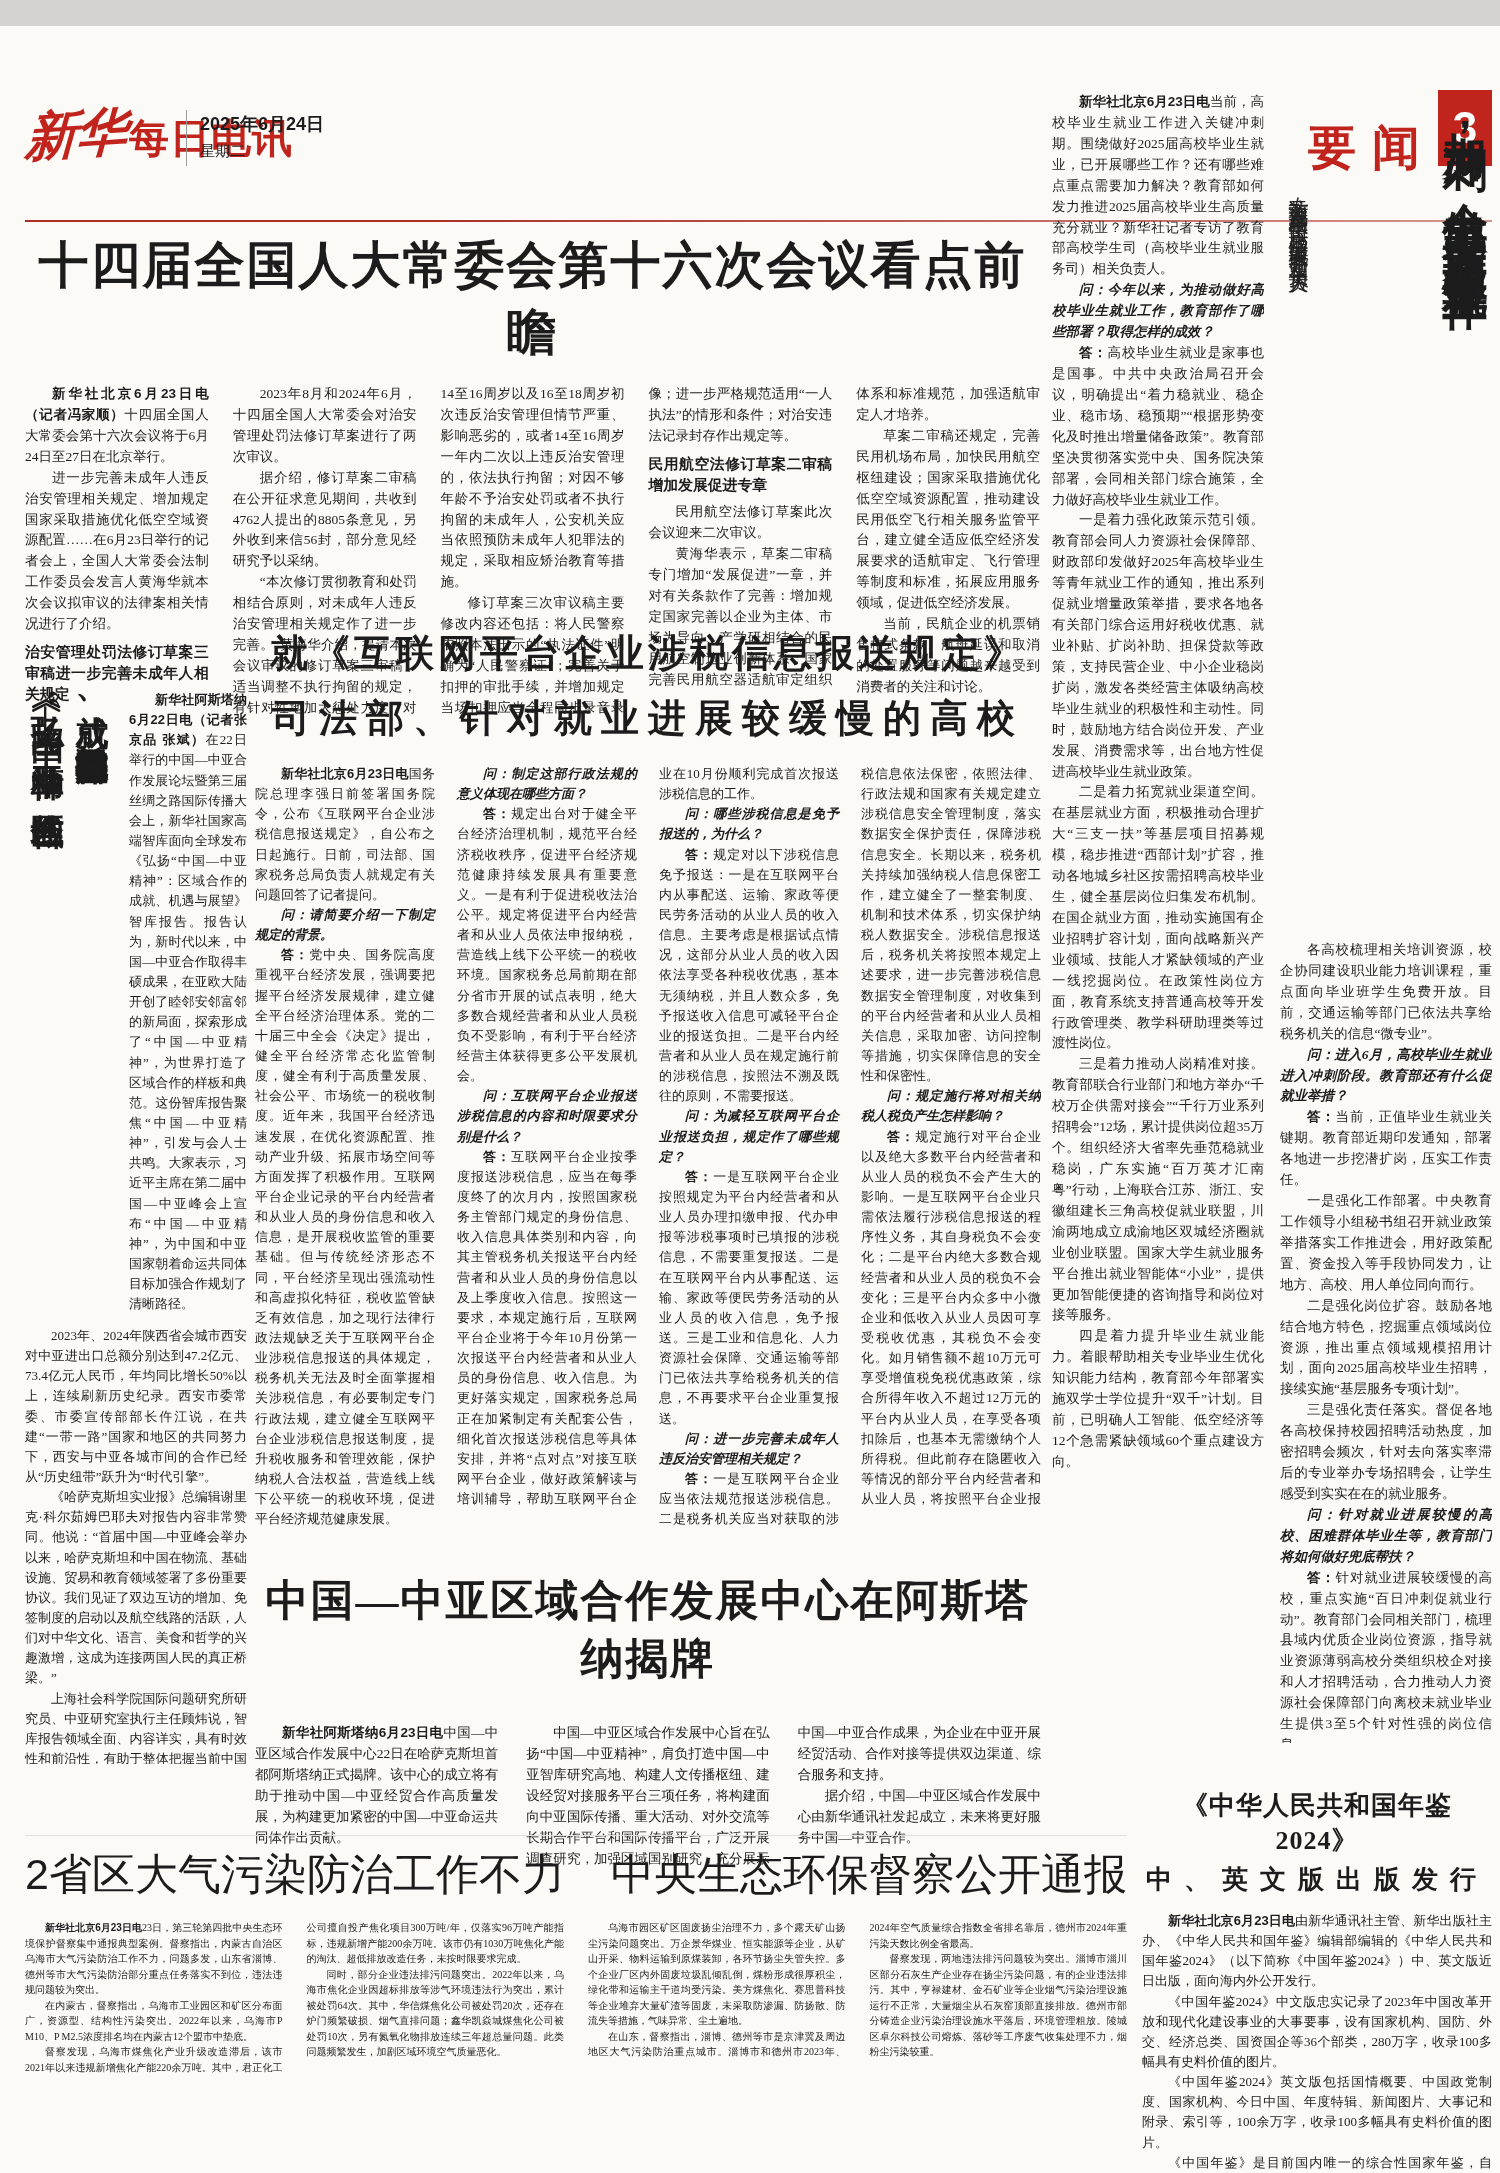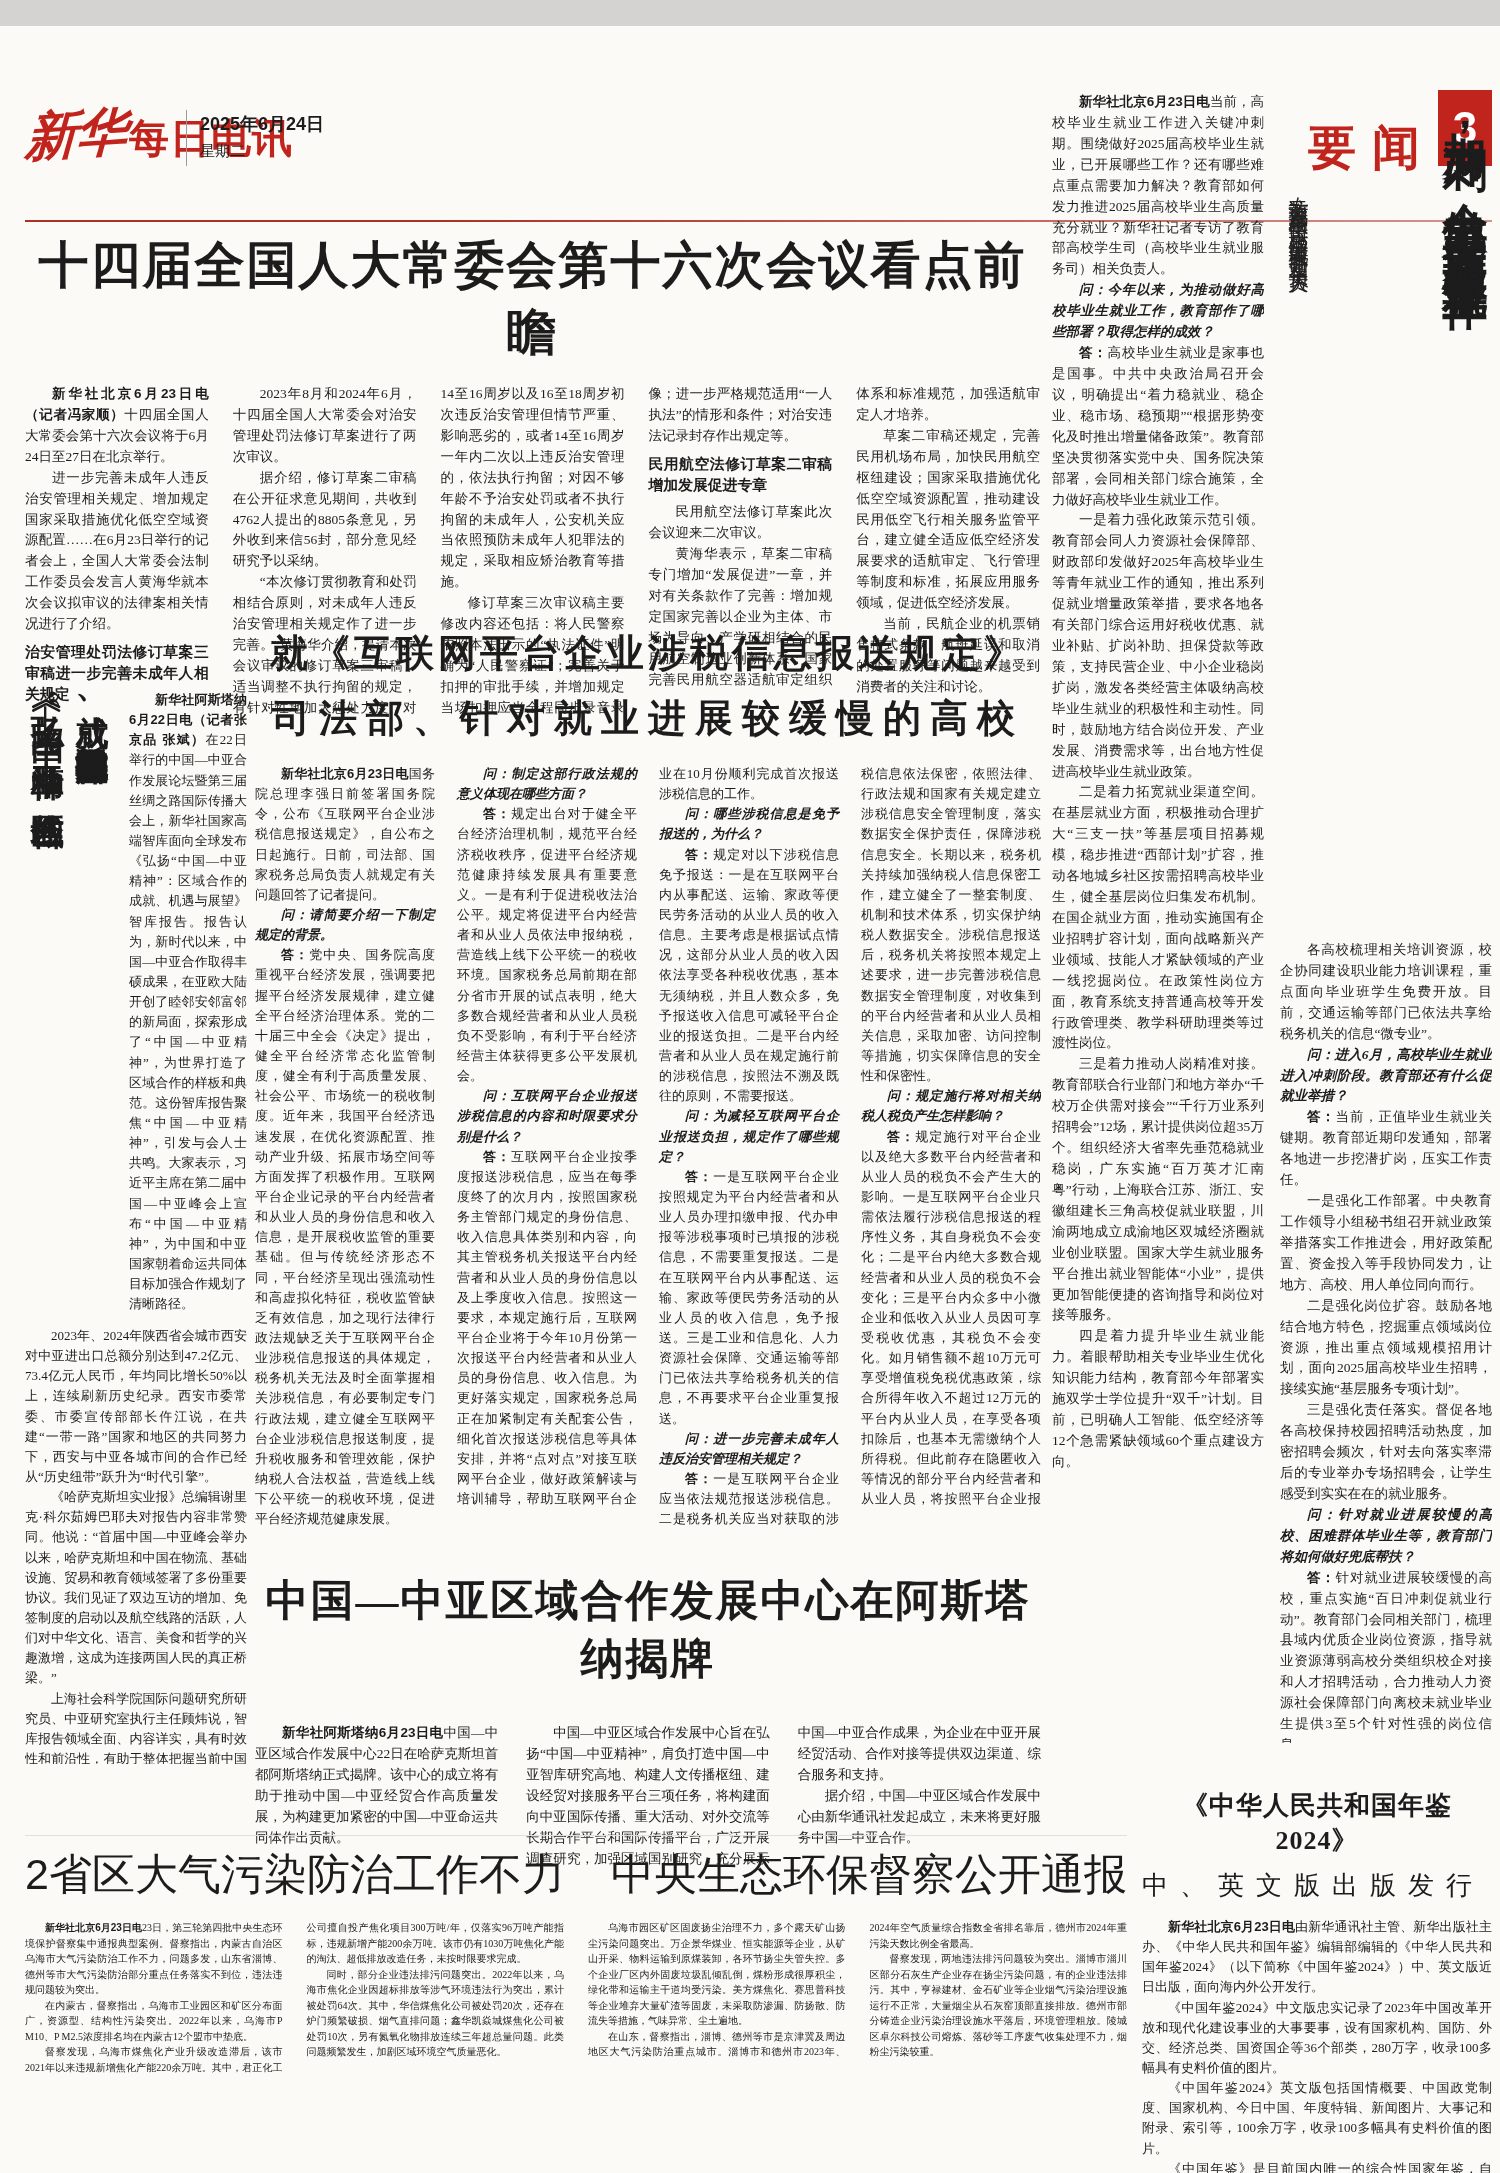--- a/index.html
+++ b/index.html
@@ -73,21 +73,21 @@
   
   #pollution{position:absolute;left:25px;top:1835px;width:1102px;height:330px;
              border-top:1px solid #e2e0dc;padding-top:10px;box-sizing:border-box;}
   #pollution .headline{font-size:43px;font-weight:400;text-align:center;font-family:var(--sans);}
   #pollution .headline .gap{display:inline-block;width:46px;}
   #pollution .cols{margin-top:16px;columns:4;column-gap:24px;height:240px;overflow:hidden;
                    font-size:10px;}
   
   #yearbook{position:absolute;left:1142px;top:1788px;width:350px;height:378px;}
   #yearbook .hl1{font-size:26px;font-weight:900;text-align:center;letter-spacing:1px;}
-  #yearbook .hl2{font-size:26px;font-weight:400;text-align:left;letter-spacing:12px;margin-top:10px;}
+  #yearbook .hl2{font-size:26px;font-weight:700;text-align:center;letter-spacing:12px;margin-top:4px;}
   #yearbook .body-text{margin-top:14px;height:284px;overflow:hidden;font-size:13px;}
 </style>
 </head>
 <body>
 
 <div id="page">
   <div class="scan-top"></div>
 
   <div class="masthead">
     <span class="mast-xinhua">新华</span><span class="mast-rest">每日电讯</span>

